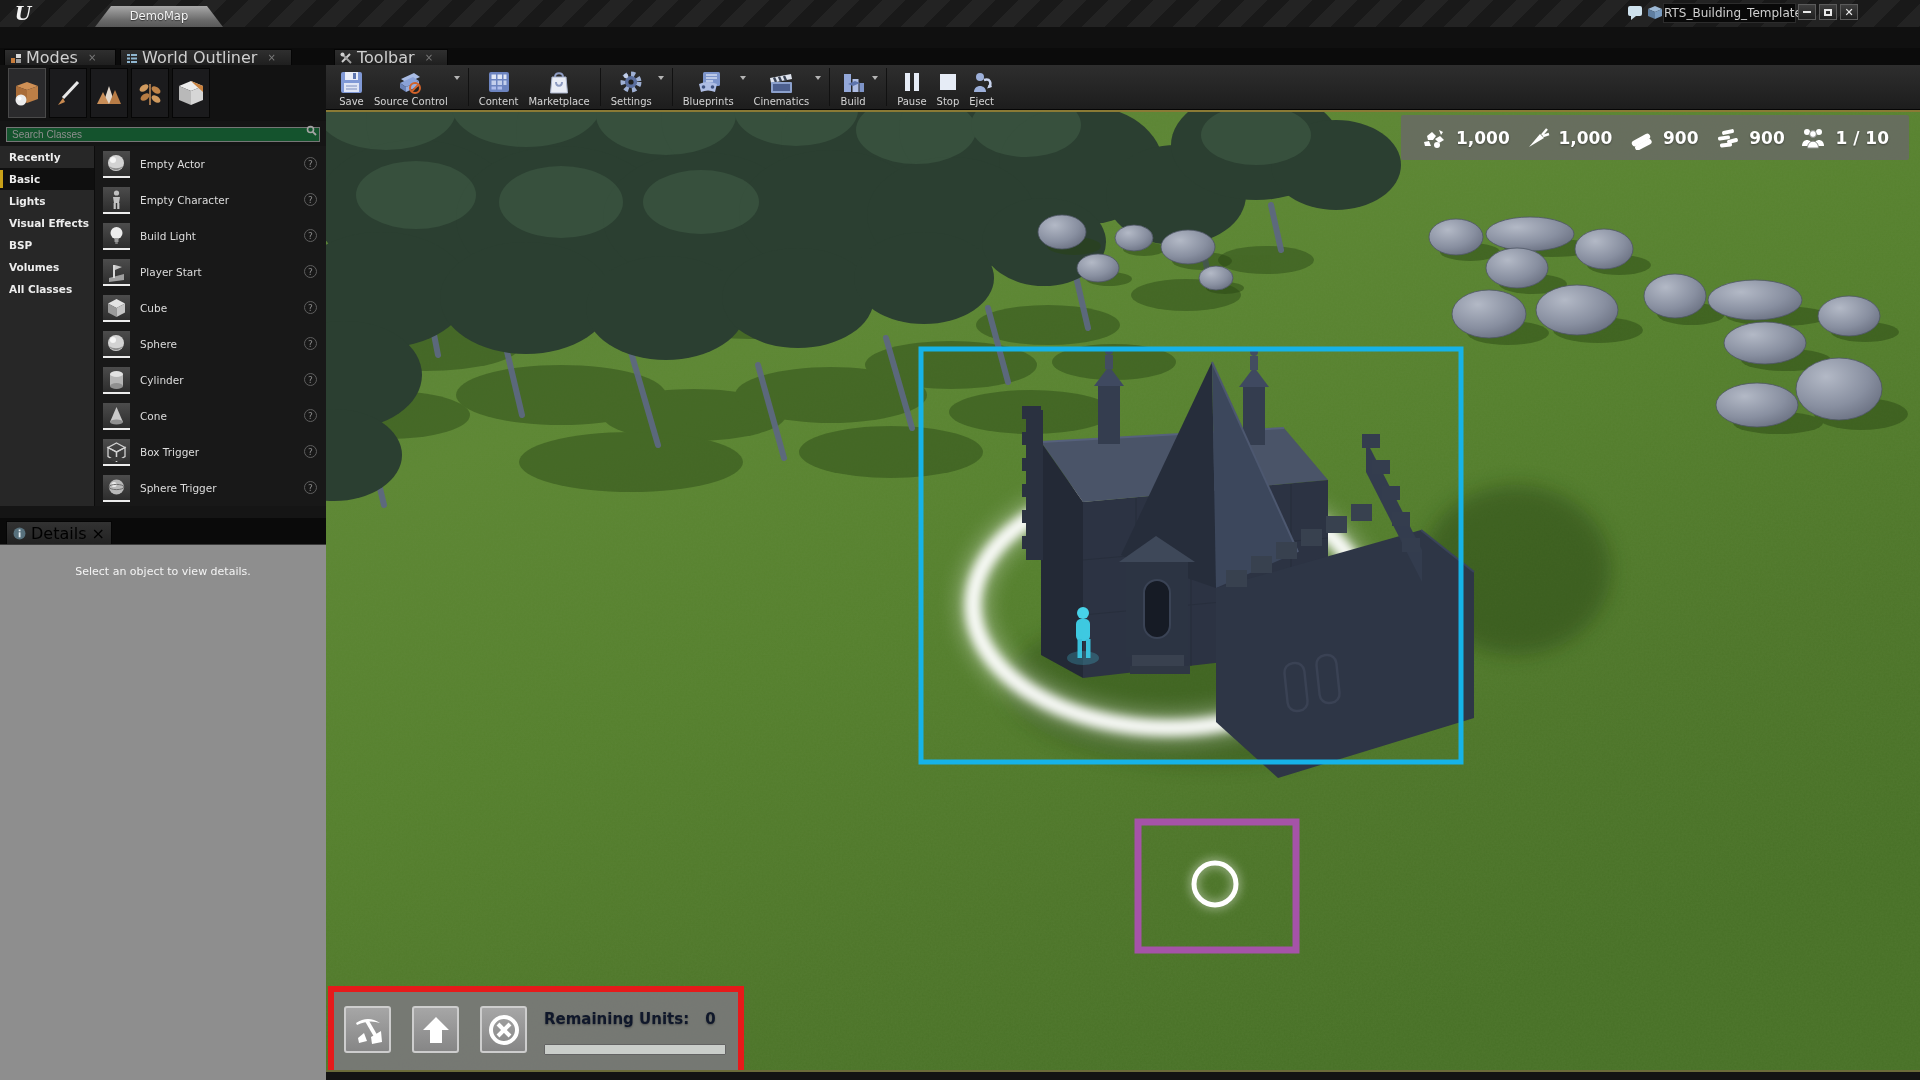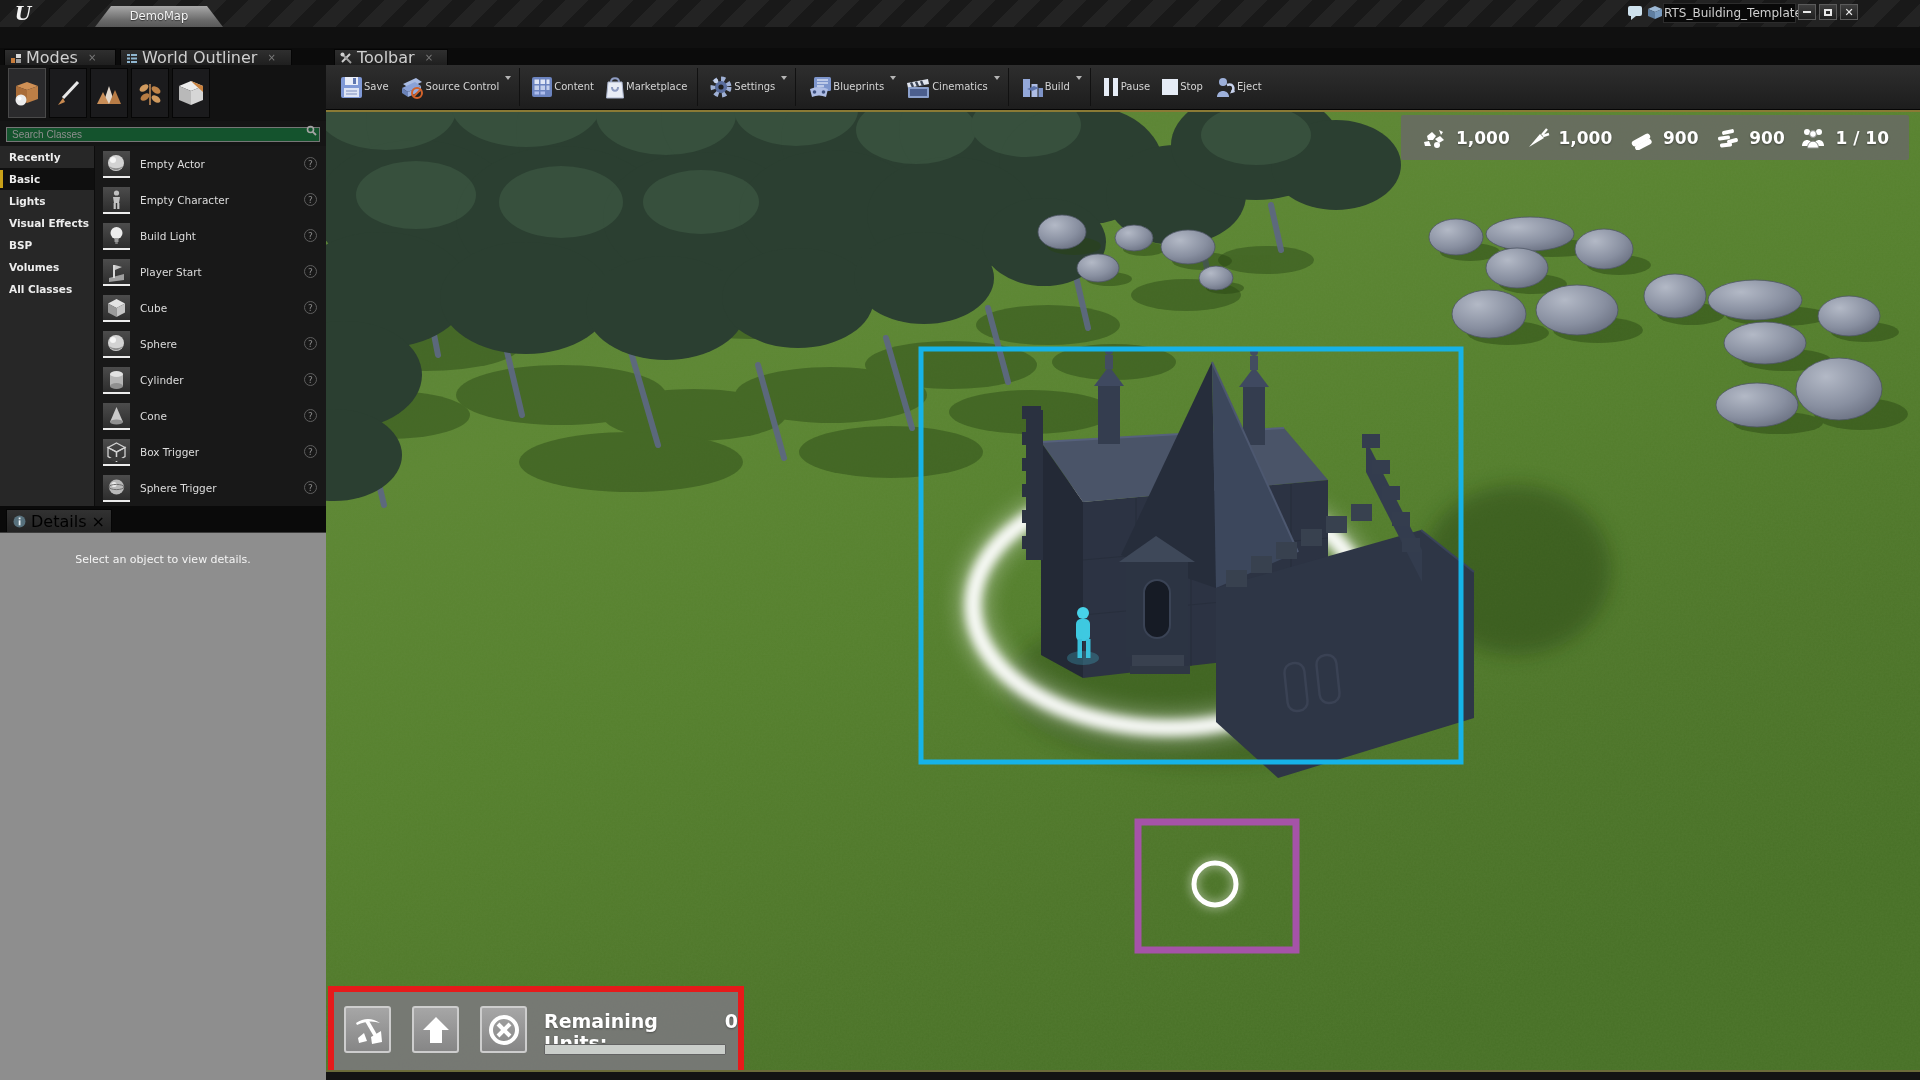--- a/index.html
+++ b/index.html
@@ -60,32 +60,32 @@
   .cat-row { position:relative; height:22px; line-height:22px; color:#ededed; font-size:10.5px; font-weight:bold; padding-left:9px; }
   .cat-row.sel { background:#0f0f0f; }
   .cat-row.sel::before { content:""; position:absolute; left:0; top:2px; bottom:2px; width:3px; background:#c8a018; }
   .items { flex:1; background:#181818; overflow:hidden; }
   .item-row { position:relative; height:36px; display:flex; align-items:center; padding-left:8px; }
   .thumb { width:27px; height:27px; background:linear-gradient(#4c4c4c,#2d2d2d); border-bottom:2px solid #ececec;
     display:flex; align-items:center; justify-content:center; }
   .item-lbl { color:#dcdcdc; font-size:10.5px; margin-left:10px; }
   .qmark { position:absolute; right:9px; top:11px; width:13px; height:13px; border:1px solid #5e5e5e; border-radius:50%;
     color:#8a8a8a; font-size:9px; line-height:12px; text-align:center; }
-  .details-tabbar { position:relative; height:26px; background:#0a0a0a; }
+  .details-tabbar { position:relative; height:26px; background:#0a0a0a;margin-top:12px; }
   .dtab { position:absolute; left:6px; top:3px; height:23px; background:linear-gradient(#323232,#222);
     border:1px solid #050505; border-bottom:none; display:flex; align-items:center; padding:0 6px; gap:5px; }
   .details-body { height:629px; background:#8e8e8e; border-top:1px solid #3c3c3c; text-align:center; }
   .details-msg { padding-top:20px; color:#f4f4f4; font-size:11px; }
 
   
   .viewport { position:absolute; left:326px; top:48px; width:1594px; height:1032px; background:#0d0d0d; }
   .vp-tabbar { position:relative; height:17px; background:#0b0b0b; }
   .toolbar { position:relative; height:45px; background:linear-gradient(#2e2e2e,#1d1d1d); border-bottom:1px solid #060606;
     display:flex; align-items:center; padding-left:8px; }
-  .tbtn { display:flex; flex-direction:row; align-items:center; justify-content:flex-end; height:43px; padding:1px 5px; }
+  .tbtn { display:flex; flex-direction:column; align-items:center; justify-content:flex-end; height:43px; padding:1px 5px; }
   .tbtn .ticon { height:27px; display:flex; align-items:center; }
   .tbtn .tlbl { color:#d4d4d4; font-size:10px; line-height:12px; }
   .tcaret { width:0; height:0; border-left:3px solid transparent; border-right:3px solid transparent;
     border-top:4px solid #b5b5b5; margin:0 3px 18px 1px; }
   .tsep { width:1px; height:38px; background:#3e3e3e; border-right:1px solid #111; margin:0 5px; }
 
   
   .scene { position:absolute; left:0; top:62px; width:1868px; height:970px; }
   .scene svg.world { position:absolute; left:0; top:0; }
 
@@ -93,21 +93,21 @@
     background:rgba(104,106,101,.85); border-radius:2px; display:flex; align-items:center;
     justify-content:space-between; padding:0 20px; }
   .res-group { display:flex; align-items:center; gap:9px; }
   .res-val { color:#fff; font-size:17px; font-weight:bold; text-shadow:0 1px 2px rgba(0,0,0,.4); }
 
   .cmd-panel { position:absolute; left:2px; top:876px; width:416px; height:94px;
     border:6px solid #e61a1a; background:rgba(120,120,120,.93); }
   .cmd-btn { position:absolute; top:14px; width:47px; height:47px; background:linear-gradient(#a6a6a6,#868686);
     border:2px solid #cdcdcd; border-radius:3px; display:flex; align-items:center; justify-content:center; }
   .cmd-lblrow { position:absolute; left:210px; top:18px; display:flex; gap:16px; }
-  .cmd-lbl { color:#ffffff; font-size:19px; font-weight:bold; text-shadow:0 1px 2px rgba(0,0,0,.35); }
+  .cmd-lbl { color:#0f172a; font-size:15px; font-weight:bold; text-shadow:0 1px 2px rgba(0,0,0,.35); }
   .cmd-bar { position:absolute; left:210px; top:52px; width:182px; height:11px; background:#caceca;
     border:1px solid #636363; border-radius:1px; }
 
   .edge-line-top { position:absolute; left:0; top:0; width:100%; height:2px; background:#8a7a35; }
   .edge-line-right { position:absolute; right:4px; top:0; width:2px; height:962px; background:#6b6b3a; }
   .edge-right-dark { position:absolute; right:0; top:0; width:4px; height:962px; background:#262620; }
   .edge-bottom { position:absolute; left:0; top:960px; width:100%; height:2px; background:#6b6b3a; }
   .edge-bottom-dark { position:absolute; left:0; top:962px; width:100%; height:8px; background:#131313; }
 </style>
 </head>

